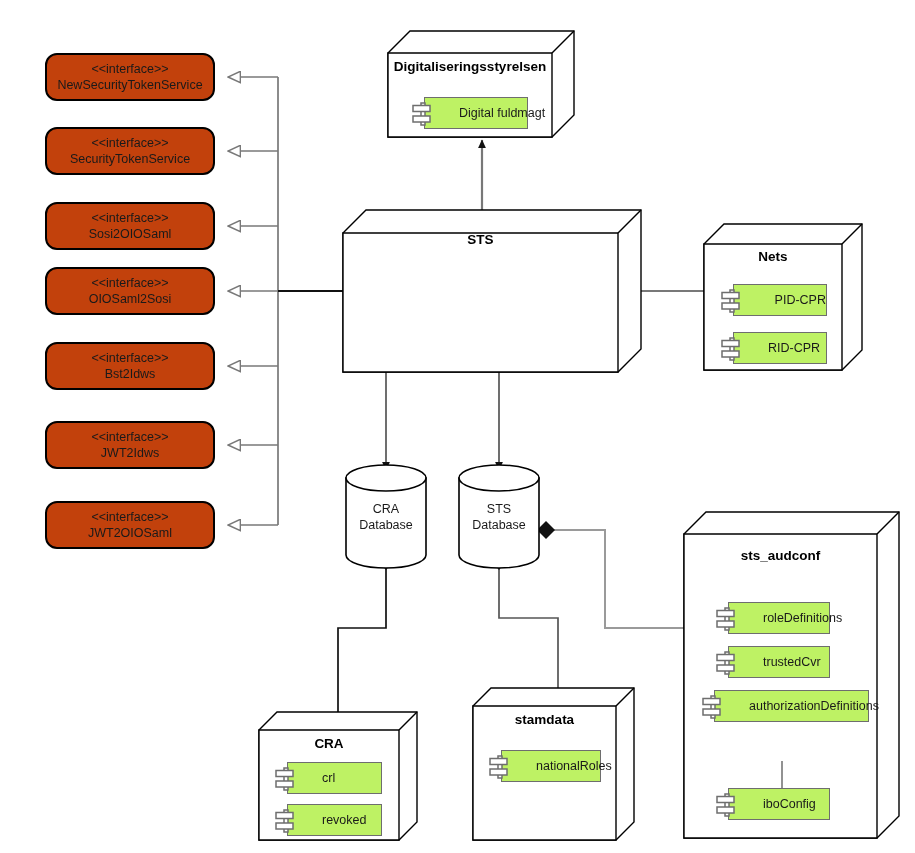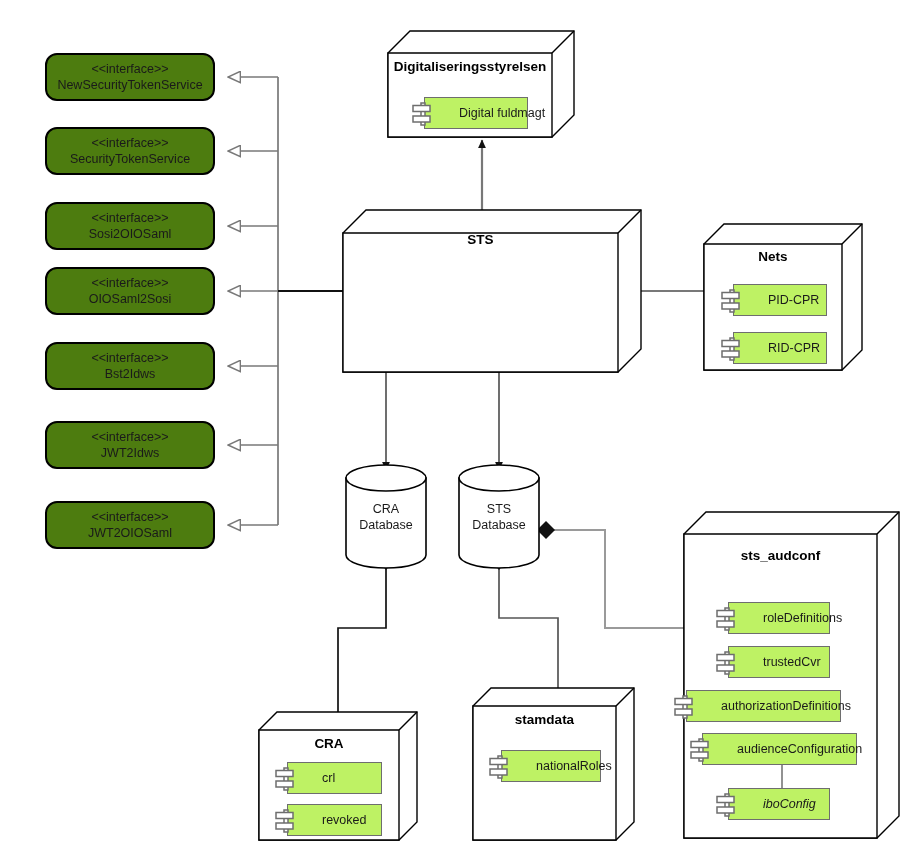--- a/index.html
+++ b/index.html
@@ -24,21 +24,21 @@
     width: 915px;
     height: 853px;
   }
 
   
   .iface {
     position: absolute;
     box-sizing: border-box;
     border: 2.5px solid #000000;
     border-radius: 12px;
-    background: #4d7c0f;
+    background: #c2410c;
     display: flex;
     flex-direction: column;
     align-items: center;
     justify-content: center;
     font-size: 12.5px;
     color: #1a1a1a;
     line-height: 1.28;
     z-index: 4;
   }
   .iface .stereo { display: block; }
@@ -209,21 +209,21 @@
     <div class="title" style="top:22px; width:275px;">STS</div>
   </div>
 
   <div class="node3d" style="left:704px; top:224px; width:158px; height:146px;text-decoration:underline;">
     <svg class="solid" width="158" height="146" viewBox="0 0 158 146" xmlns="http://www.w3.org/2000/svg">
       <polygon points="0,20 20,0 158,0 158,126 138,146 0,146" fill="#ffffff" stroke="#000000" stroke-width="1.4"></polygon>
       <polygon points="0,20 138,20 138,146 0,146" fill="#ffffff" stroke="#000000" stroke-width="1.4"></polygon>
       <line x1="138" y1="20" x2="158" y2="0" stroke="#000000" stroke-width="1.4"></line>
     </svg>
     <div class="title" style="top:25px; width:138px;">Nets</div>
-    <div class="chip" style="left:29px; top:60px; width:94px;">
+    <div class="chip" style="left:29px; top:60px; width:94px;justify-content:flex-end;">
       <svg class="cicon" viewBox="0 0 27 26" xmlns="http://www.w3.org/2000/svg">
         <rect x="9" y="2" width="4" height="22" fill="#ffffff" stroke="#6e6e6e" stroke-width="1.5"></rect>
         <rect x="1" y="4.5" width="17" height="6" fill="#ffffff" stroke="#6e6e6e" stroke-width="1.5"></rect>
         <rect x="1" y="15" width="17" height="6" fill="#ffffff" stroke="#6e6e6e" stroke-width="1.5"></rect>
       </svg>
       <span class="chip-label">PID-CPR</span>
     </div>
     <div class="chip" style="left:29px; top:108px; width:94px;">
       <svg class="cicon" viewBox="0 0 27 26" xmlns="http://www.w3.org/2000/svg">
         <rect x="9" y="2" width="4" height="22" fill="#ffffff" stroke="#6e6e6e" stroke-width="1.5"></rect>
@@ -274,37 +274,29 @@
       <span class="chip-label">trustedCvr</span>
     </div>
     <div class="chip" style="left:44px; top:90px; width:102px;">
       <svg class="cicon" viewBox="0 0 27 26" xmlns="http://www.w3.org/2000/svg">
         <rect x="9" y="2" width="4" height="22" fill="#ffffff" stroke="#6e6e6e" stroke-width="1.5"></rect>
         <rect x="1" y="4.5" width="17" height="6" fill="#ffffff" stroke="#6e6e6e" stroke-width="1.5"></rect>
         <rect x="1" y="15" width="17" height="6" fill="#ffffff" stroke="#6e6e6e" stroke-width="1.5"></rect>
       </svg>
       <span class="chip-label">roleDefinitions</span>
     </div>
-    <div class="chip" style="left:2px; top:178px; width:155px;">
+    <div class="chip" style="left:30px; top:178px; width:155px;">
       <svg class="cicon" viewBox="0 0 27 26" xmlns="http://www.w3.org/2000/svg">
         <rect x="9" y="2" width="4" height="22" fill="#ffffff" stroke="#6e6e6e" stroke-width="1.5"></rect>
         <rect x="1" y="4.5" width="17" height="6" fill="#ffffff" stroke="#6e6e6e" stroke-width="1.5"></rect>
         <rect x="1" y="15" width="17" height="6" fill="#ffffff" stroke="#6e6e6e" stroke-width="1.5"></rect>
       </svg>
       <span class="chip-label">authorizationDefinitions</span>
     </div>
-    <div class="chip" style="left:18px; top:221px; width:155px;">
-      <svg class="cicon" viewBox="0 0 27 26" xmlns="http://www.w3.org/2000/svg">
-        <rect x="9" y="2" width="4" height="22" fill="#ffffff" stroke="#6e6e6e" stroke-width="1.5"></rect>
-        <rect x="1" y="4.5" width="17" height="6" fill="#ffffff" stroke="#6e6e6e" stroke-width="1.5"></rect>
-        <rect x="1" y="15" width="17" height="6" fill="#ffffff" stroke="#6e6e6e" stroke-width="1.5"></rect>
-      </svg>
-      <span class="chip-label">audienceConfiguration</span>
-    </div>
-    <div class="chip" style="left:44px; top:276px; width:102px;font-style:italic;">
+    <div class="chip" style="left:44px; top:276px; width:102px;">
       <svg class="cicon" viewBox="0 0 27 26" xmlns="http://www.w3.org/2000/svg">
         <rect x="9" y="2" width="4" height="22" fill="#ffffff" stroke="#6e6e6e" stroke-width="1.5"></rect>
         <rect x="1" y="4.5" width="17" height="6" fill="#ffffff" stroke="#6e6e6e" stroke-width="1.5"></rect>
         <rect x="1" y="15" width="17" height="6" fill="#ffffff" stroke="#6e6e6e" stroke-width="1.5"></rect>
       </svg>
       <span class="chip-label">iboConfig</span>
     </div>
   </div>
 
   <div class="node3d" style="left:259px; top:712px; width:158px; height:128px;">

